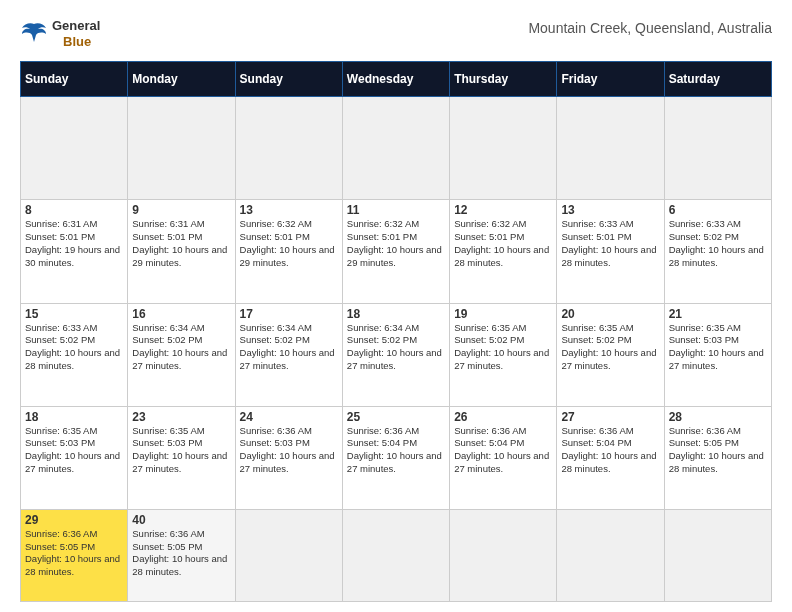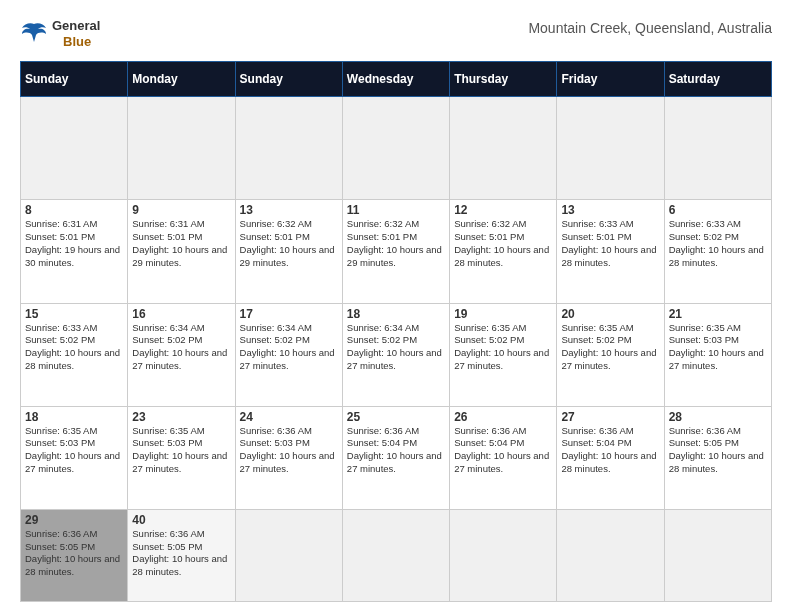--- a/index.html
+++ b/index.html
@@ -259,21 +259,21 @@
             <div style="font-size: 9.5px; line-height: 1.35;">Daylight: 10 hours and 28 minutes.</div>
           </td>
           <td style="height: 82px;">
             <span class="day-num">28</span>
             <div style="font-size: 9.5px; line-height: 1.35;">Sunrise: 6:36 AM</div>
             <div style="font-size: 9.5px; line-height: 1.35;">Sunset: 5:05 PM</div>
             <div style="font-size: 9.5px; line-height: 1.35;">Daylight: 10 hours and 28 minutes.</div>
           </td>
         </tr>
         <tr style="background-color: rgb(245, 245, 245);">
-          <td style="height: 72px; background-color: #a3a3a3;">
+          <td style="height: 72px; background-color: #fde047;">
             <span class="day-num">29</span>
             <div style="font-size: 9.5px; line-height: 1.35;">Sunrise: 6:36 AM</div>
             <div style="font-size: 9.5px; line-height: 1.35;">Sunset: 5:05 PM</div>
             <div style="font-size: 9.5px; line-height: 1.35;">Daylight: 10 hours and 28 minutes.</div>
           </td>
           <td style="height: 72px; background-color: rgb(245, 245, 245);">
             <span class="day-num">40</span>
             <div style="font-size: 9.5px; line-height: 1.35;">Sunrise: 6:36 AM</div>
             <div style="font-size: 9.5px; line-height: 1.35;">Sunset: 5:05 PM</div>
             <div style="font-size: 9.5px; line-height: 1.35;">Daylight: 10 hours and 28 minutes.</div>

